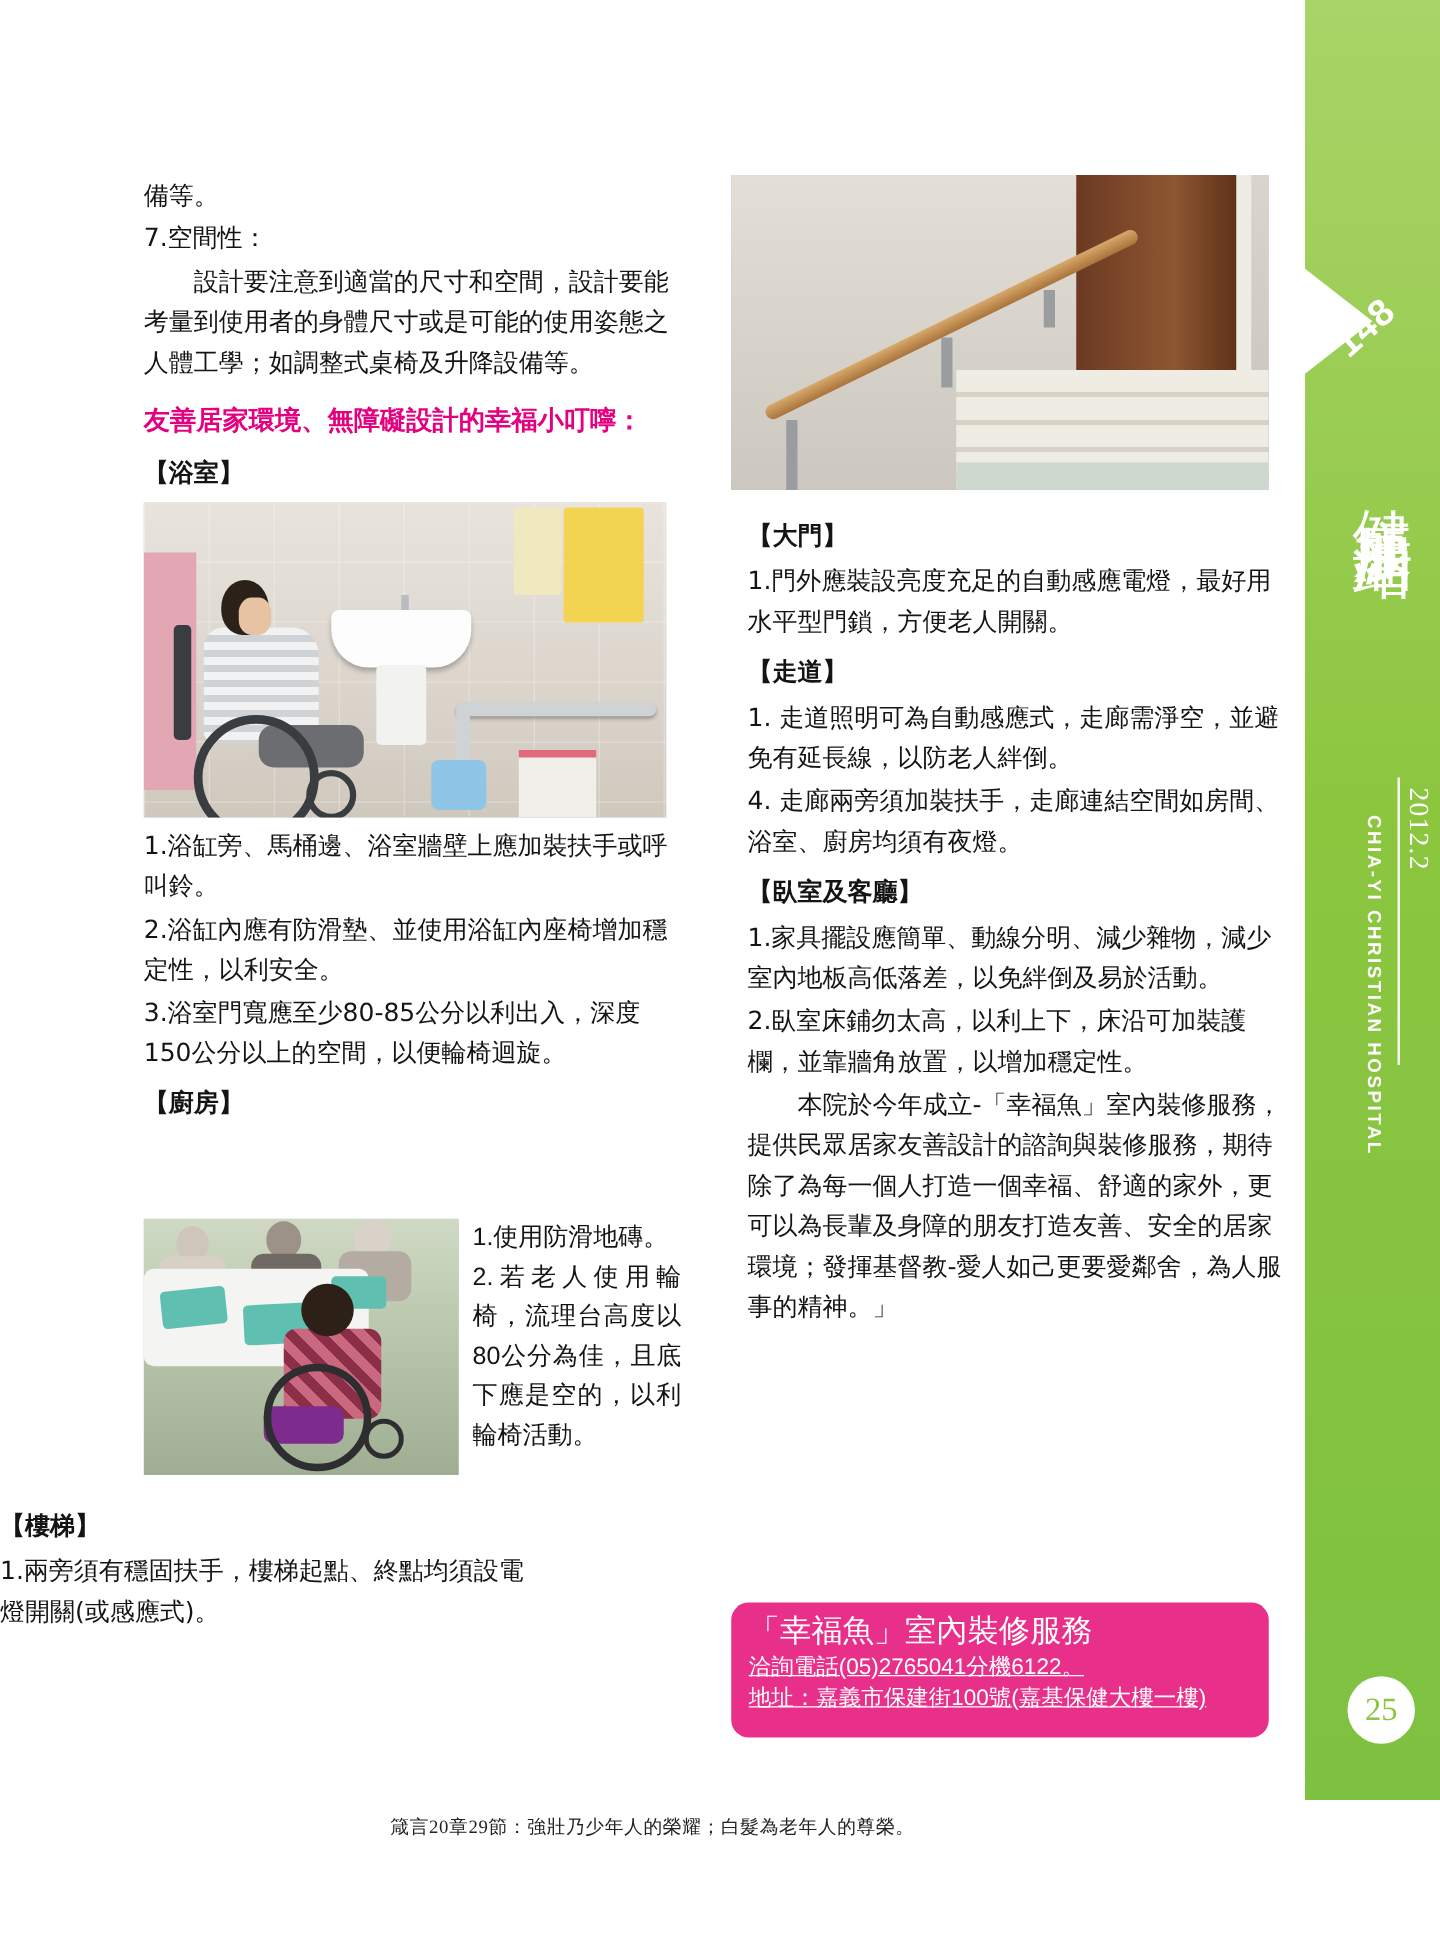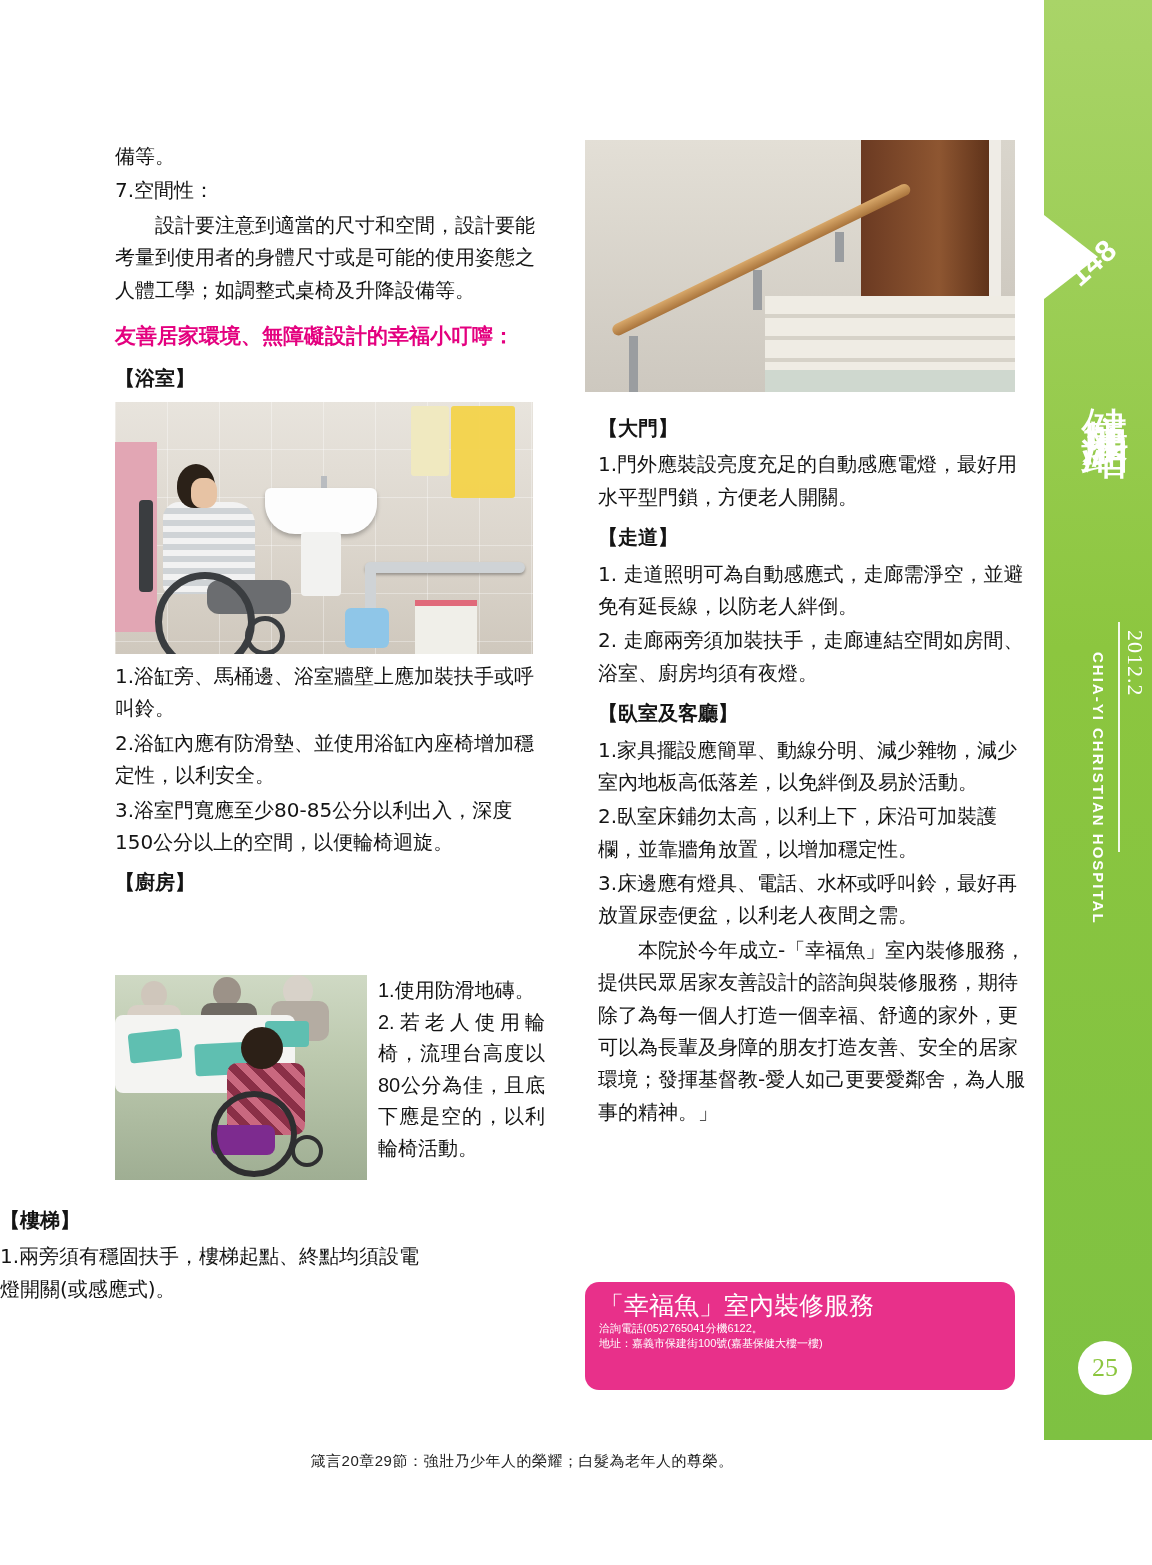--- a/index.html
+++ b/index.html
@@ -131,26 +131,26 @@
     font-family:Liberation Sans, sans-serif;
     text-align:justify;
   }
   
   #promo{
     position:absolute;left:585px;top:1282px;width:430px;height:108px;
     background:#e8308a;border-radius:14px;color:#ffffff;
     padding:8px 14px;box-sizing:border-box;
   }
   #promo .t{font-size:25px;font-weight:normal;line-height:1.25;}
-  #promo .l{font-size:11px;line-height:1.35;}
+  #promo .l{font-size:18px;line-height:1.35;text-decoration:underline;}
   
   #footer{
     position:absolute;left:0;top:1452px;width:1044px;text-align:center;
     font-size:15px;color:#222;letter-spacing:.5px;
-    font-family:Liberation Sans, sans-serif;
+    font-family:Liberation Serif, serif;
   }
 </style>
 </head>
 <body>
 
 <div id="sidebar">
   <div class="notch"></div>
   <div id="page-num-rot">148</div>
   <div id="side-title">健康加油站</div>
   <div id="side-sep"></div>
@@ -237,26 +237,25 @@
   <div class="st-post3"></div>
   <div class="st-rail"></div>
 </div>
 
 <div class="col" id="col-right" style="top:404px;">
   <div class="sec">【大門】</div>
   <div class="p">1.門外應裝設亮度充足的自動感應電燈，最好用水平型門鎖，方便老人開關。</div>
 
   <div class="sec">【走道】</div>
   <div class="p">1. 走道照明可為自動感應式，走廊需淨空，並避免有延長線，以防老人絆倒。</div>
-  <div class="p">2. 走廊兩旁須加裝扶手，走廊連結空間如房間、浴室、廚房均須有夜燈。</div>
+  <div class="p">4. 走廊兩旁須加裝扶手，走廊連結空間如房間、浴室、廚房均須有夜燈。</div>
 
   <div class="sec">【臥室及客廳】</div>
   <div class="p">1.家具擺設應簡單、動線分明、減少雜物，減少室內地板高低落差，以免絆倒及易於活動。</div>
   <div class="p">2.臥室床鋪勿太高，以利上下，床沿可加裝護欄，並靠牆角放置，以增加穩定性。</div>
-  <div class="p">3.床邊應有燈具、電話、水杯或呼叫鈴，最好再放置尿壺便盆，以利老人夜間之需。</div>
 
   <div class="p ind">本院於今年成立-「幸福魚」室內裝修服務，提供民眾居家友善設計的諮詢與裝修服務，期待除了為每一個人打造一個幸福、舒適的家外，更可以為長輩及身障的朋友打造友善、安全的居家環境；發揮基督教-愛人如己更要愛鄰舍，為人服事的精神。」</div>
 </div>
 
 <div id="promo">
   <div class="t">「幸福魚」室內裝修服務</div>
   <div class="l">洽詢電話(05)2765041分機6122。</div>
   <div class="l">地址：嘉義市保建街100號(嘉基保健大樓一樓)</div>
 </div>
 

